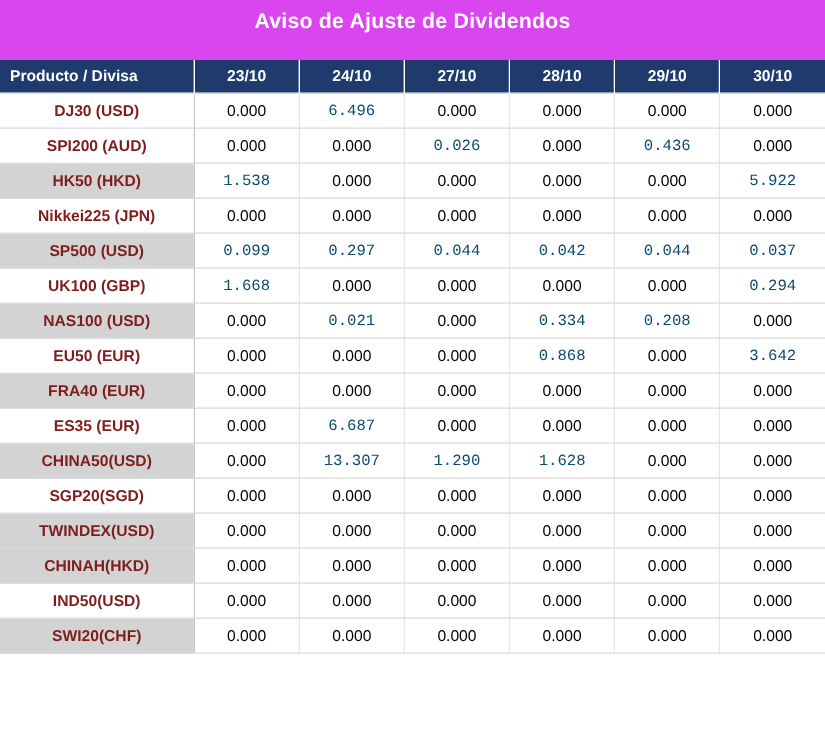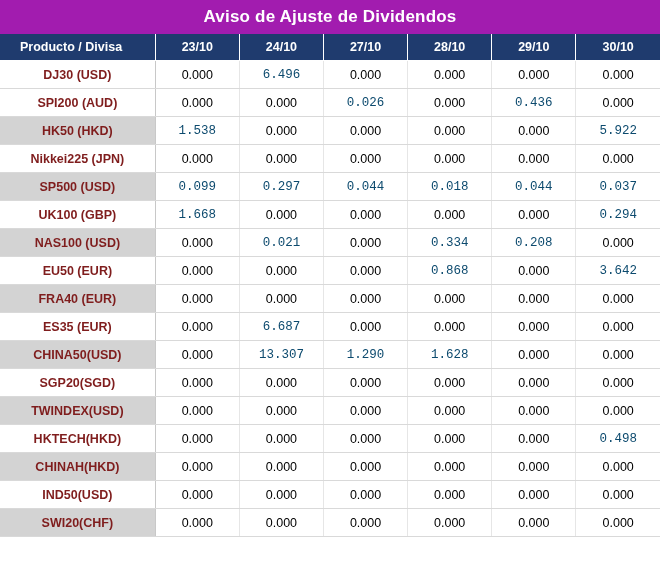--- a/index.html
+++ b/index.html
@@ -12,48 +12,48 @@
     height: 587px;
     font-family: "Liberation Sans", sans-serif;
     overflow: hidden;
   }
   .wrap {
     width: 660px;
     background: #ffffff;
     box-sizing: border-box;
   }
   .title-bar {
-    background: #a21caf;
+    background: #d946ef;
     color: #ffffff;
     text-align: center;
     font-size: 17px;
     font-weight: bold;
     line-height: 34px;
-    height: 34px;
+    height: 48px;
     letter-spacing: 0.2px;
   }
   table {
     border-collapse: collapse;
     width: 660px;
     table-layout: fixed;
   }
   thead th {
     background: #1f3b6e;
     color: #ffffff;
     font-size: 12.5px;
     font-weight: bold;
     height: 26px;
     border-right: 1px solid #ffffff;
     border-bottom: 1px solid #ffffff;
     text-align: center;
     padding: 0;
   }
   thead th.first {
     text-align: left;
-    padding-left: 20px;
+    padding-left: 8px;
   }
   thead th:last-child { border-right: none; }
 
   tbody td {
     height: 27px;
     font-size: 12.5px;
     text-align: center;
     border-bottom: 1px solid #d9d9d9;
     border-right: 1px solid #e6e6e6;
     color: #000000;
@@ -139,21 +139,21 @@
           <td class="zero">0.000</td>
           <td class="zero">0.000</td>
           <td class="zero">0.000</td>
           <td class="zero">0.000</td>
         </tr>
         <tr class="shade">
           <td class="label">SP500 (USD)</td>
           <td class="pos">0.099</td>
           <td class="pos">0.297</td>
           <td class="pos">0.044</td>
-          <td class="pos">0.018</td>
+          <td class="pos">0.042</td>
           <td class="pos">0.044</td>
           <td class="pos">0.037</td>
         </tr>
         <tr>
           <td class="label">UK100 (GBP)</td>
           <td class="pos">1.668</td>
           <td class="zero">0.000</td>
           <td class="zero">0.000</td>
           <td class="zero">0.000</td>
           <td class="zero">0.000</td>
@@ -215,29 +215,20 @@
         </tr>
         <tr class="shade">
           <td class="label">TWINDEX(USD)</td>
           <td class="zero">0.000</td>
           <td class="zero">0.000</td>
           <td class="zero">0.000</td>
           <td class="zero">0.000</td>
           <td class="zero">0.000</td>
           <td class="zero">0.000</td>
         </tr>
-        <tr>
-          <td class="label">HKTECH(HKD)</td>
-          <td class="zero">0.000</td>
-          <td class="zero">0.000</td>
-          <td class="zero">0.000</td>
-          <td class="zero">0.000</td>
-          <td class="zero">0.000</td>
-          <td class="pos">0.498</td>
-        </tr>
         <tr class="shade">
           <td class="label">CHINAH(HKD)</td>
           <td class="zero">0.000</td>
           <td class="zero">0.000</td>
           <td class="zero">0.000</td>
           <td class="zero">0.000</td>
           <td class="zero">0.000</td>
           <td class="zero">0.000</td>
         </tr>
         <tr>

